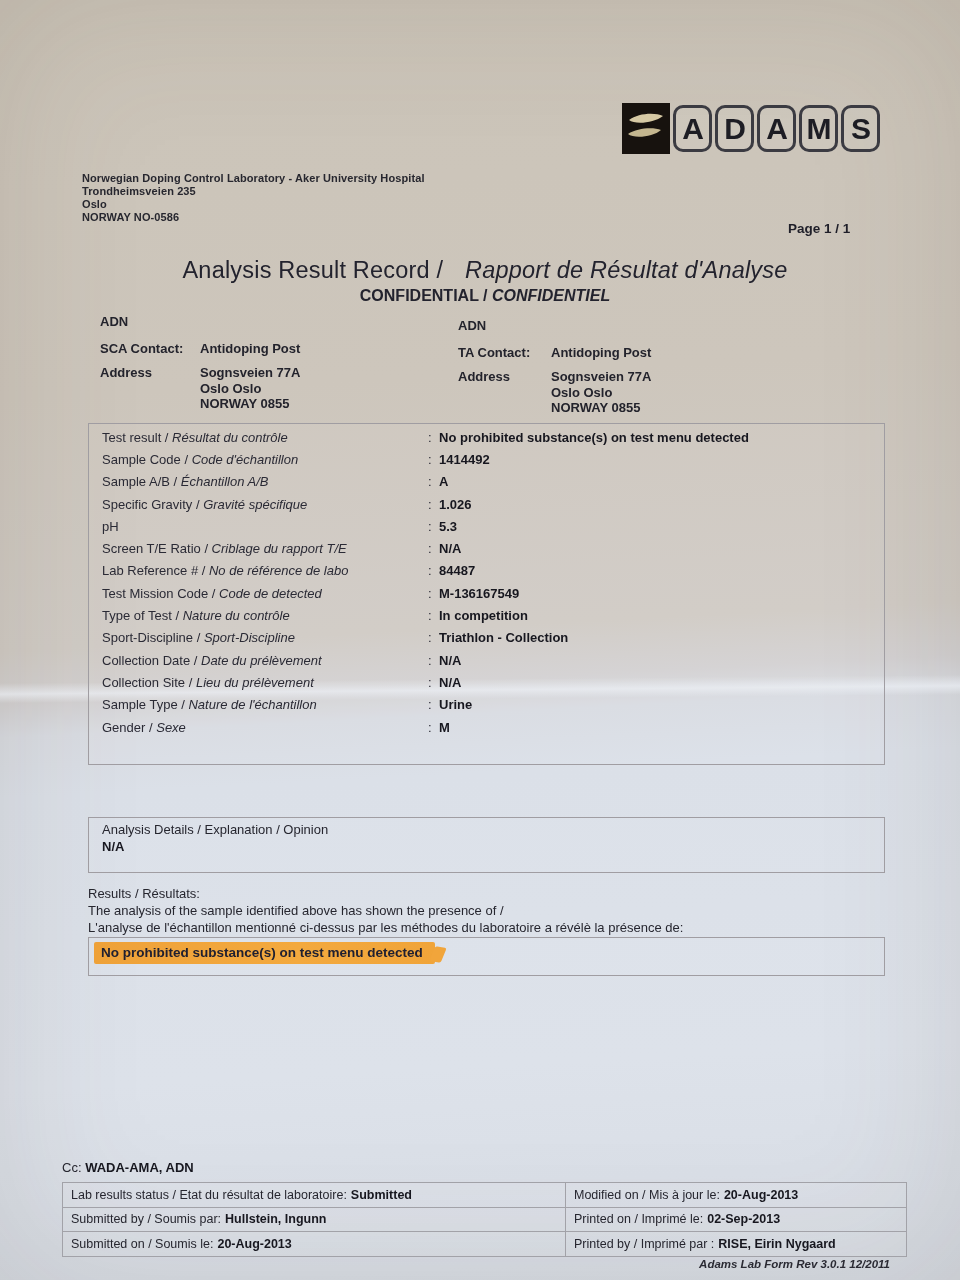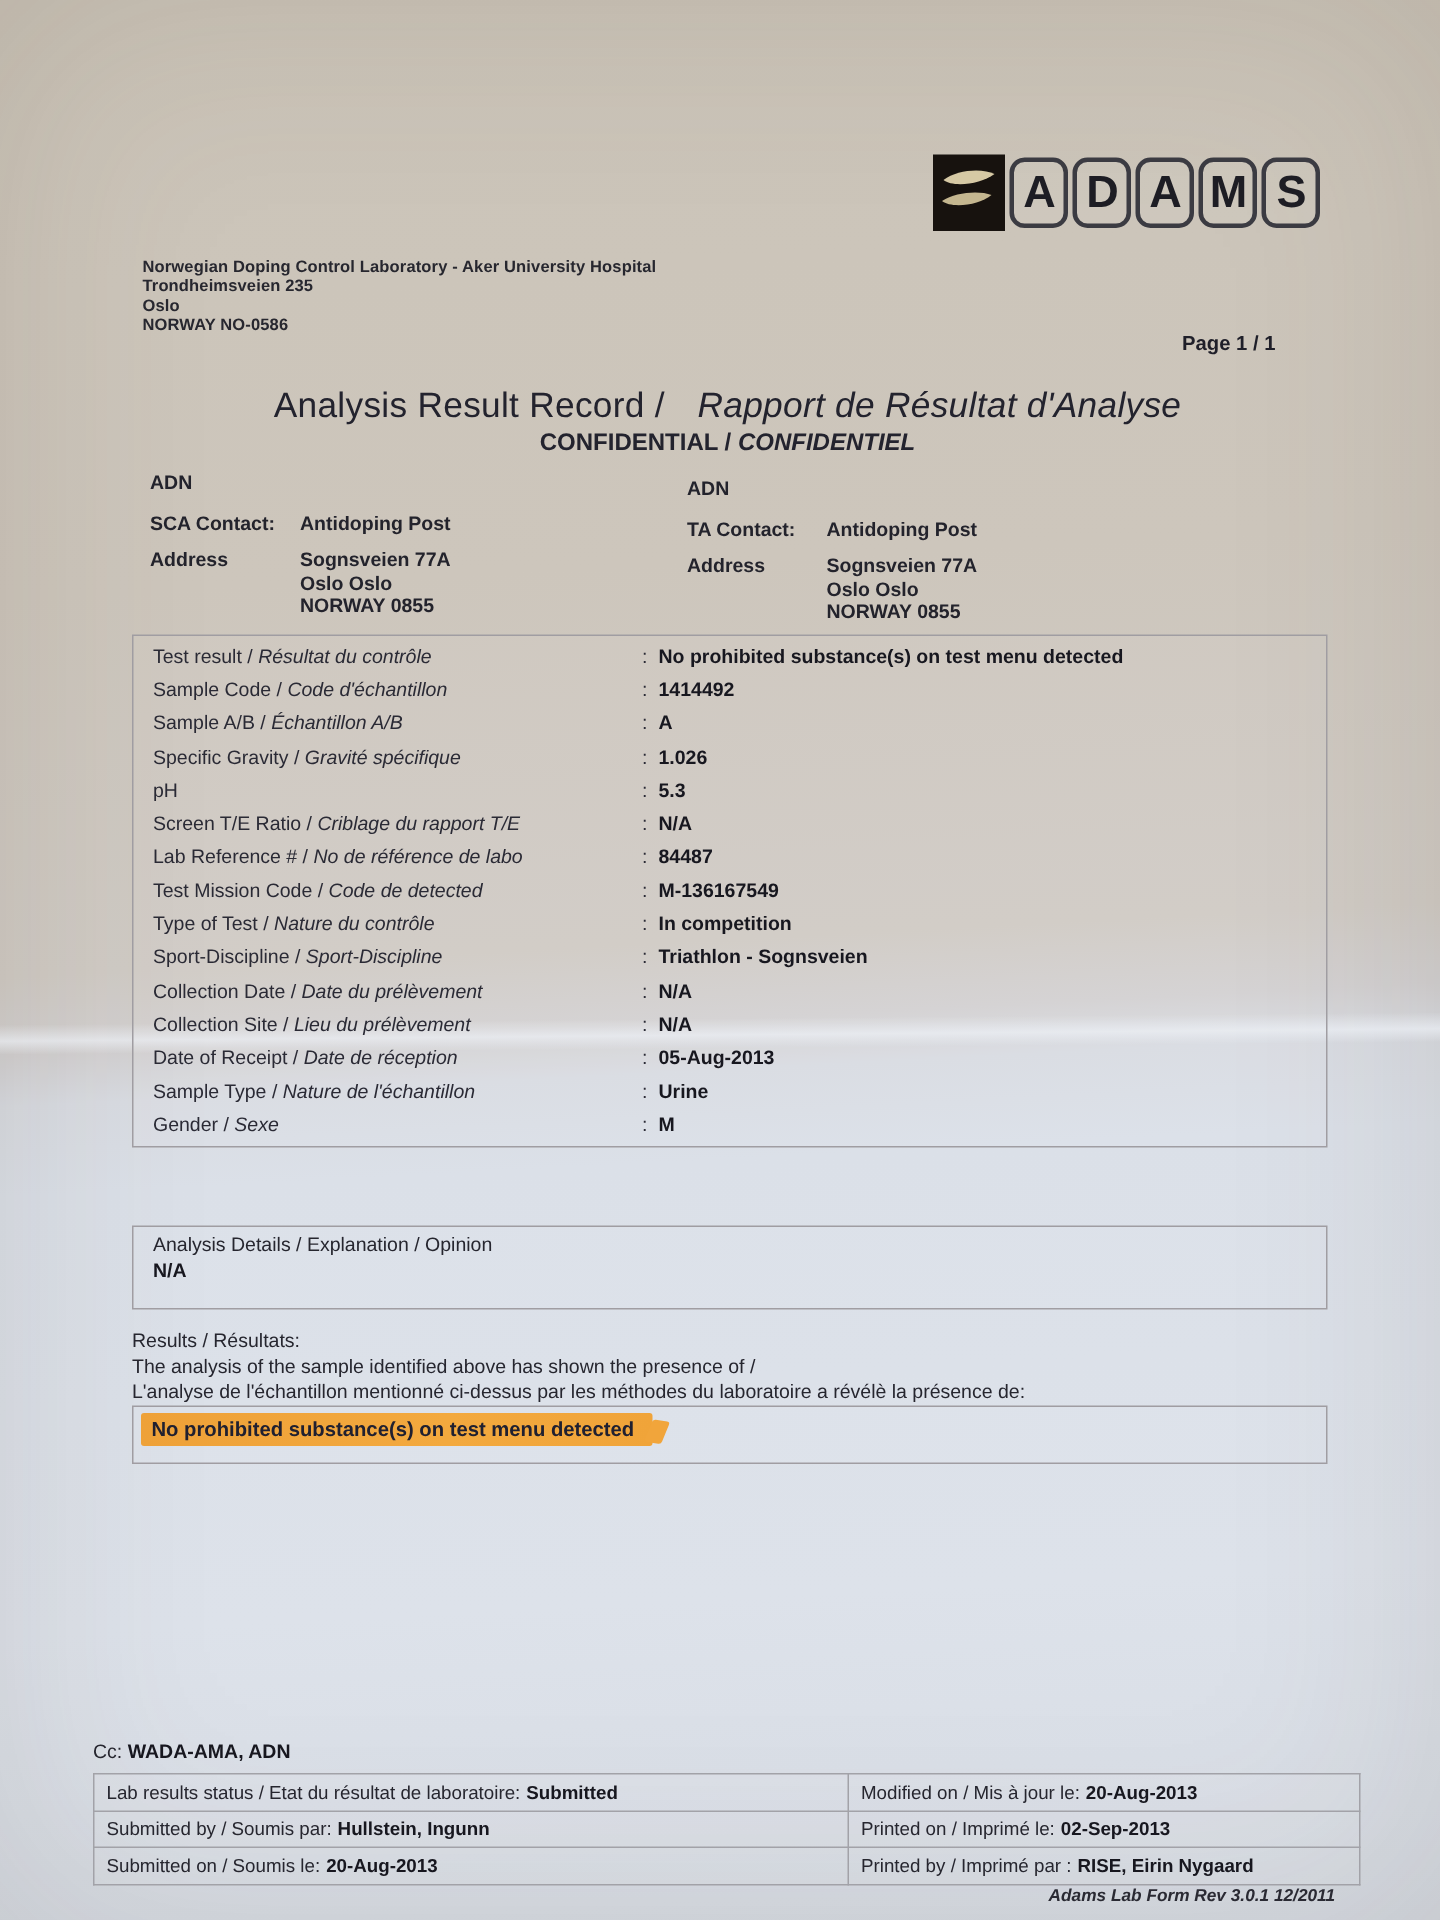--- a/index.html
+++ b/index.html
@@ -20,21 +20,21 @@
   
   .logo { position:absolute; left:622px; top:103px; display:flex; align-items:center; gap:3px; }
   .logo-mark { width:48px; height:51px; background:#17120e; display:flex; flex-direction:column;
     align-items:flex-start; justify-content:center; }
   .letterbox { width:39px; height:47px; border:3px solid #3b3b42; border-radius:10px;
     display:flex; align-items:center; justify-content:center;
     font-size:30px; font-weight:600; color:#1d1d24; letter-spacing:-1px;
     background:rgba(255,255,255,0.05); }
 
   
-  .lab-block { position:absolute; left:95px; top:172px; font-size:11px; font-weight:bold;
+  .lab-block { position:absolute; left:82px; top:172px; font-size:11px; font-weight:bold;
     color:#27272f; line-height:12.9px; letter-spacing:0.1px; }
   .telfax { position:absolute; left:95px; top:224px; font-size:11px; color:#43434c; line-height:16.5px; }
   .telfax .num { font-weight:bold; font-size:11.5px; color:#22222b; }
   .page-number { position:absolute; left:788px; top:221px; font-size:13.5px; font-weight:bold; color:#1f1f29; }
 
   .title-line { position:absolute; left:80px; top:257px; width:810px; text-align:center;
     font-size:23.5px; color:#23232e; letter-spacing:0.2px; }
   .title-line .fr { font-style:italic;margin-left:15px; }
   .confidential { position:absolute; left:80px; top:287px; width:810px; text-align:center;
     font-size:16px; font-weight:bold; color:#23232e; }
@@ -205,36 +205,31 @@
       <span class="f-value">M-136167549</span>
     </div>
     <div class="field-row">
       <span class="f-label"><span>Type of Test</span><span> / </span><span class="fr">Nature du contrôle</span></span>
       <span class="f-colon"></span>
       <span class="f-value">In competition</span>
     </div>
     <div class="field-row">
       <span class="f-label"><span>Sport-Discipline</span><span> / </span><span class="fr">Sport-Discipline</span></span>
       <span class="f-colon"></span>
-      <span class="f-value">Triathlon - Sognsveien</span>
+      <span class="f-value">Triathlon - Collection</span>
     </div>
     <div class="field-row">
       <span class="f-label"><span>Collection Date</span><span> / </span><span class="fr">Date du prélèvement</span></span>
       <span class="f-colon"></span>
       <span class="f-value">N/A</span>
     </div>
     <div class="field-row">
       <span class="f-label"><span>Collection Site</span><span> / </span><span class="fr">Lieu du prélèvement</span></span>
       <span class="f-colon"></span>
       <span class="f-value">N/A</span>
-    </div>
-    <div class="field-row">
-      <span class="f-label"><span>Date of Receipt</span><span> / </span><span class="fr">Date de réception</span></span>
-      <span class="f-colon"></span>
-      <span class="f-value">05-Aug-2013</span>
     </div>
     <div class="field-row">
       <span class="f-label"><span>Sample Type</span><span> / </span><span class="fr">Nature de l'échantillon</span></span>
       <span class="f-colon"></span>
       <span class="f-value">Urine</span>
     </div>
     <div class="field-row">
       <span class="f-label"><span>Gender</span><span> / </span><span class="fr">Sexe</span></span>
       <span class="f-colon"></span>
       <span class="f-value">M</span>

